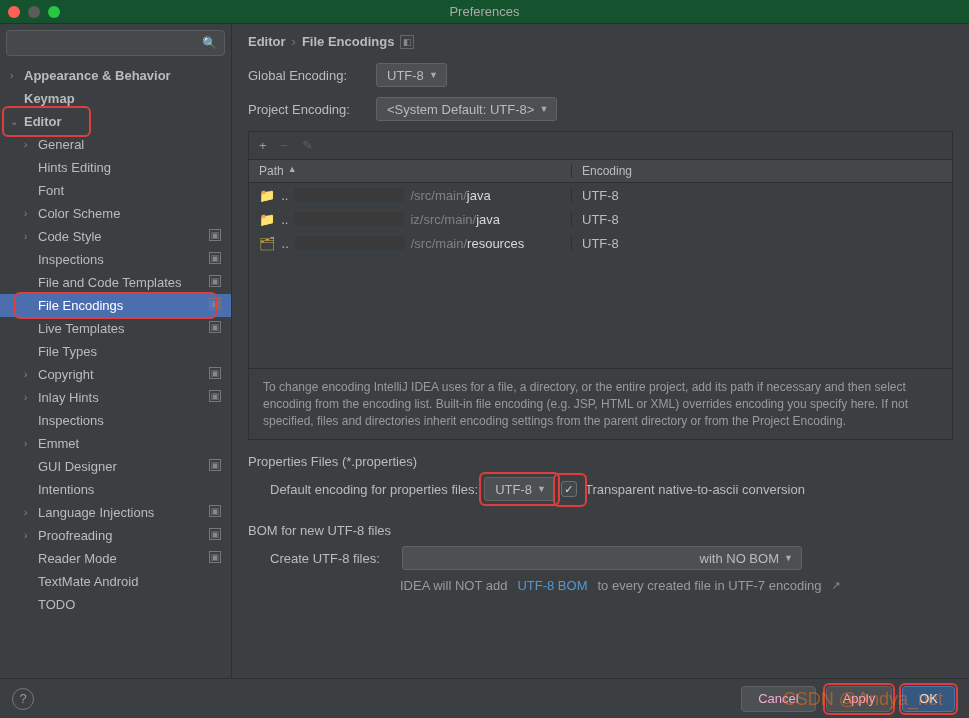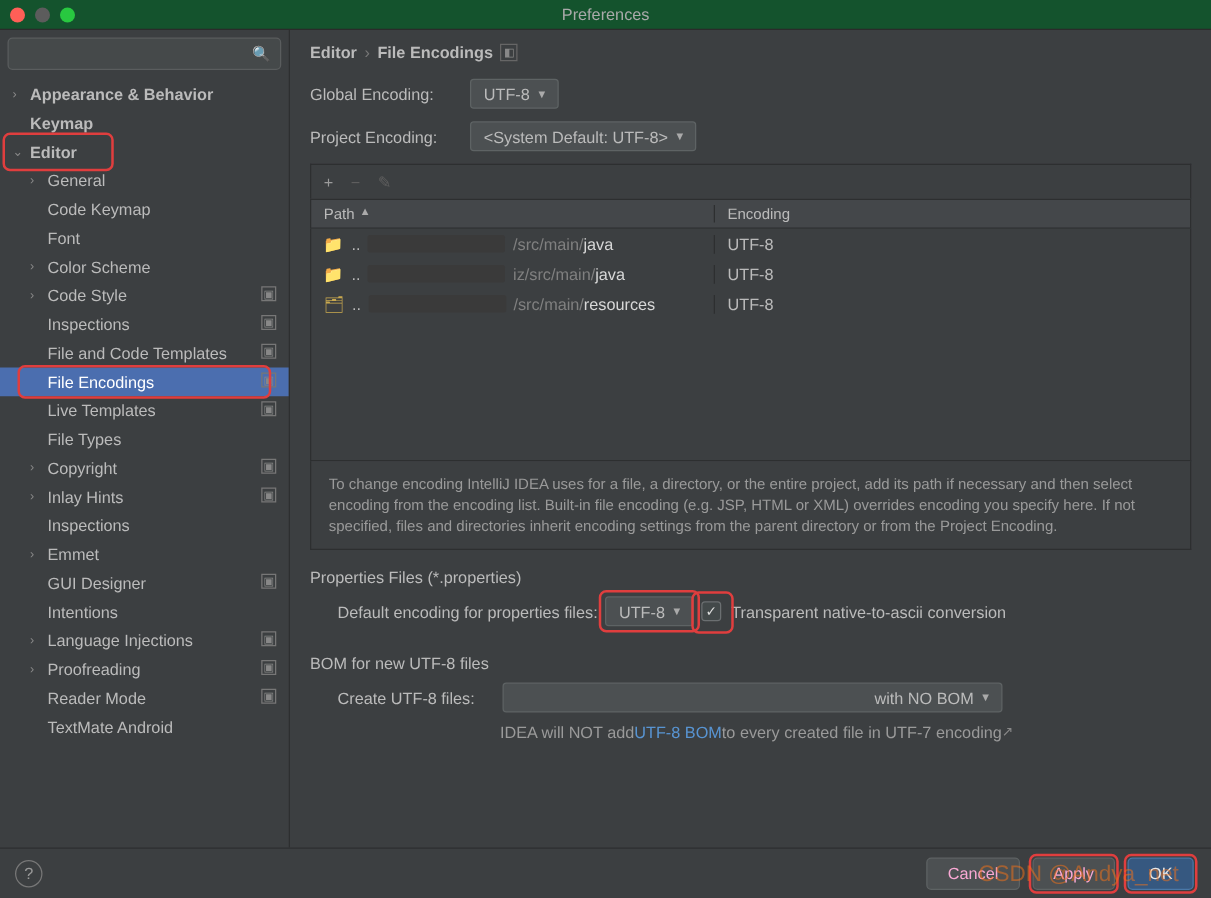--- a/index.html
+++ b/index.html
@@ -109,21 +109,21 @@
   .section-title { margin: 14px 0 8px 0; color:#bbb; }
   .indent { padding-left: 22px; }
   .inline-row { display:flex; align-items:center; gap:6px; }
   .checkbox {
     width:16px;height:16px;border:1px solid #6b6f71;border-radius:3px;
     display:inline-flex;align-items:center;justify-content:center;
     background:#43494a; color:#ddd; font-size:11px; cursor:pointer;
   }
   .link { color:#5894d2; }
   .bom-combo-wide { width: 400px; justify-content:flex-end; }
-  .bom-note { margin-top:8px; display:flex; align-items:center; gap:0; color:#9a9a9a;}
+  .bom-note { margin-top:8px; display:flex; align-items:center; gap:10px; color:#9a9a9a;}
   .ext-icon { color:#888; font-size:11px; }
   
   .footer {
     height: 40px; border-top:1px solid #2d2f30;
     display:flex; align-items:center; justify-content:flex-end;
     padding: 0 14px; gap:10px; position:relative;
   }
   .btn {
     height:26px; padding:0 16px; border-radius:4px;
     background:#4c5052; border:1px solid #5e6364; color:#f9a8d4;
@@ -172,21 +172,21 @@
         <div class="tree-item lvl1" style="position: relative;">
           <span class="arrow">⌄</span>
           <span class="label">Editor</span>
           <span class="hl-red" style="inset: -4px 140px -4px 2px;"></span>
         </div>
         <div class="tree-item lvl2">
           <span class="arrow">›</span>
           <span class="label">General</span>
         </div>
         <div class="tree-item lvl2 leaf">
-          <span class="label">Code Keymap</span>
+          <span class="label">Hints Editing</span>
         </div>
         <div class="tree-item lvl2 leaf">
           <span class="label">Font</span>
         </div>
         <div class="tree-item lvl2">
           <span class="arrow">›</span>
           <span class="label">Color Scheme</span>
         </div>
         <div class="tree-item lvl2">
           <span class="arrow">›</span>
@@ -246,20 +246,23 @@
           <span class="arrow">›</span>
           <span class="label">Proofreading</span>
           <span class="gear">▣</span>
         </div>
         <div class="tree-item lvl2 leaf">
           <span class="label">Reader Mode</span>
           <span class="gear">▣</span>
         </div>
         <div class="tree-item lvl2 leaf">
           <span class="label">TextMate Android</span>
+        </div>
+        <div class="tree-item lvl2 leaf">
+          <span class="label">TODO</span>
         </div>
       </div>
   </div>
 
   <div class="main">
     <div class="crumb">
       <b>Editor</b>
       <span class="sep">›</span>
       <b>File Encodings</b>
       <span class="reset">◧</span>

